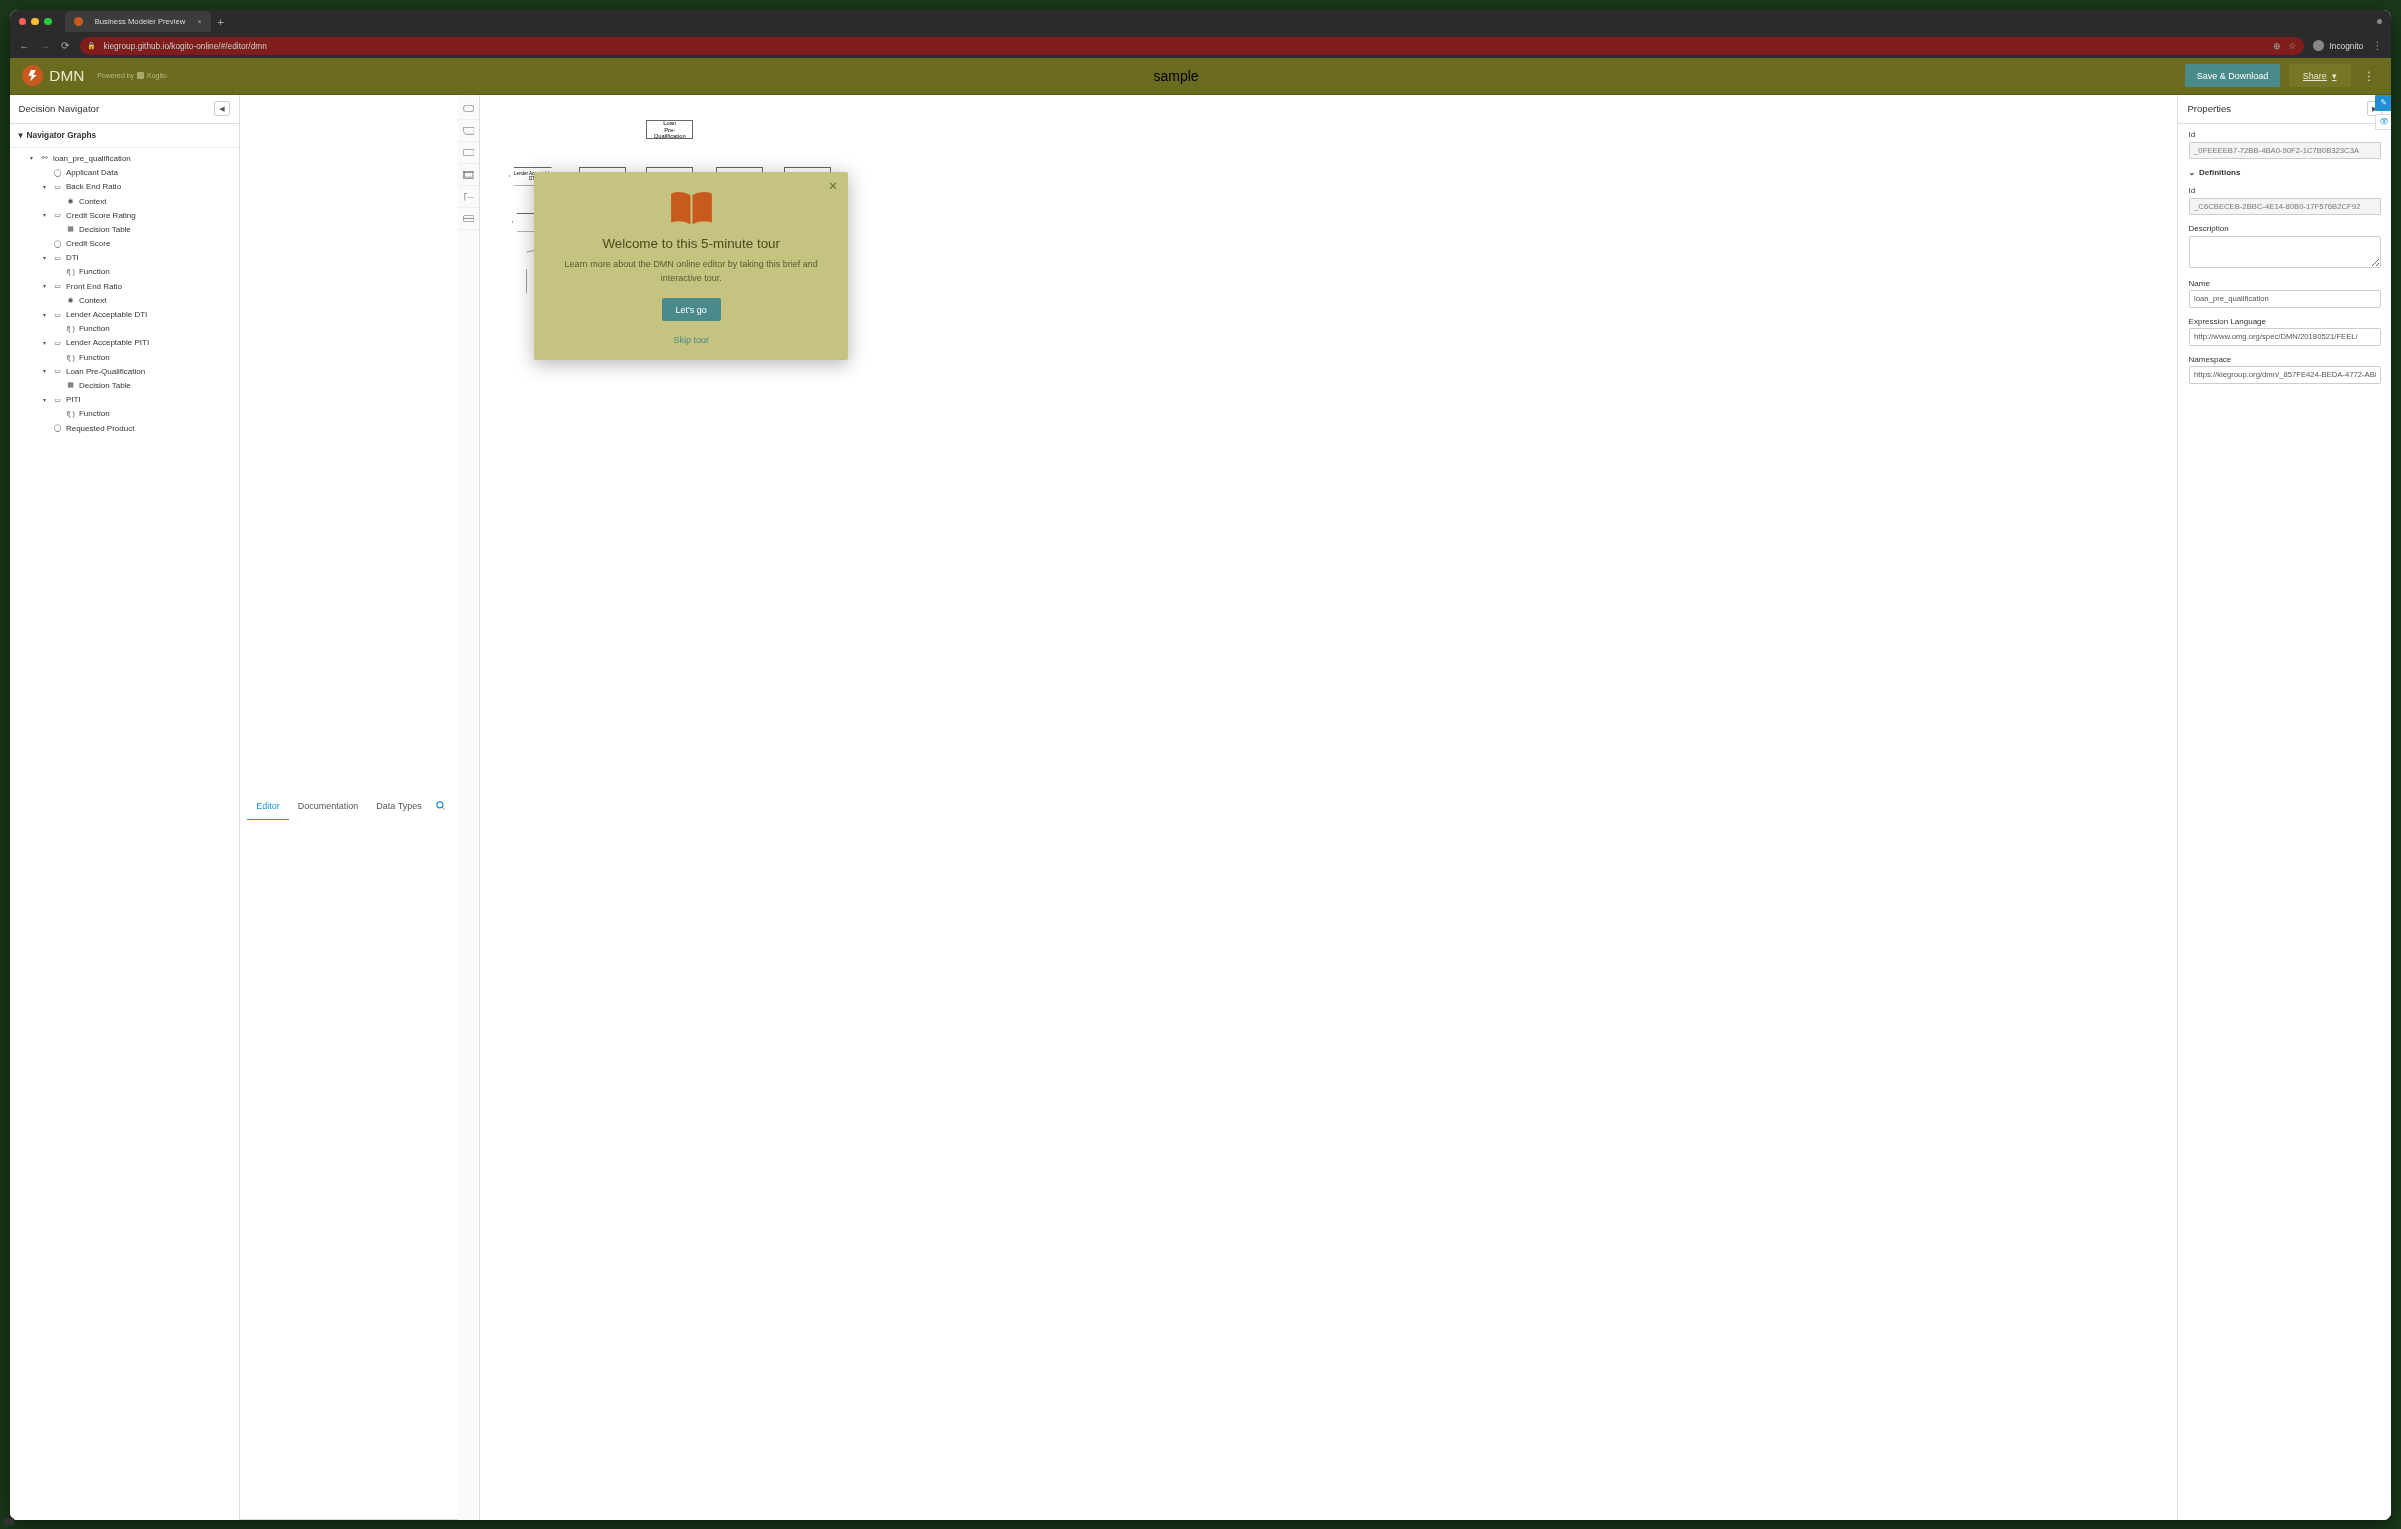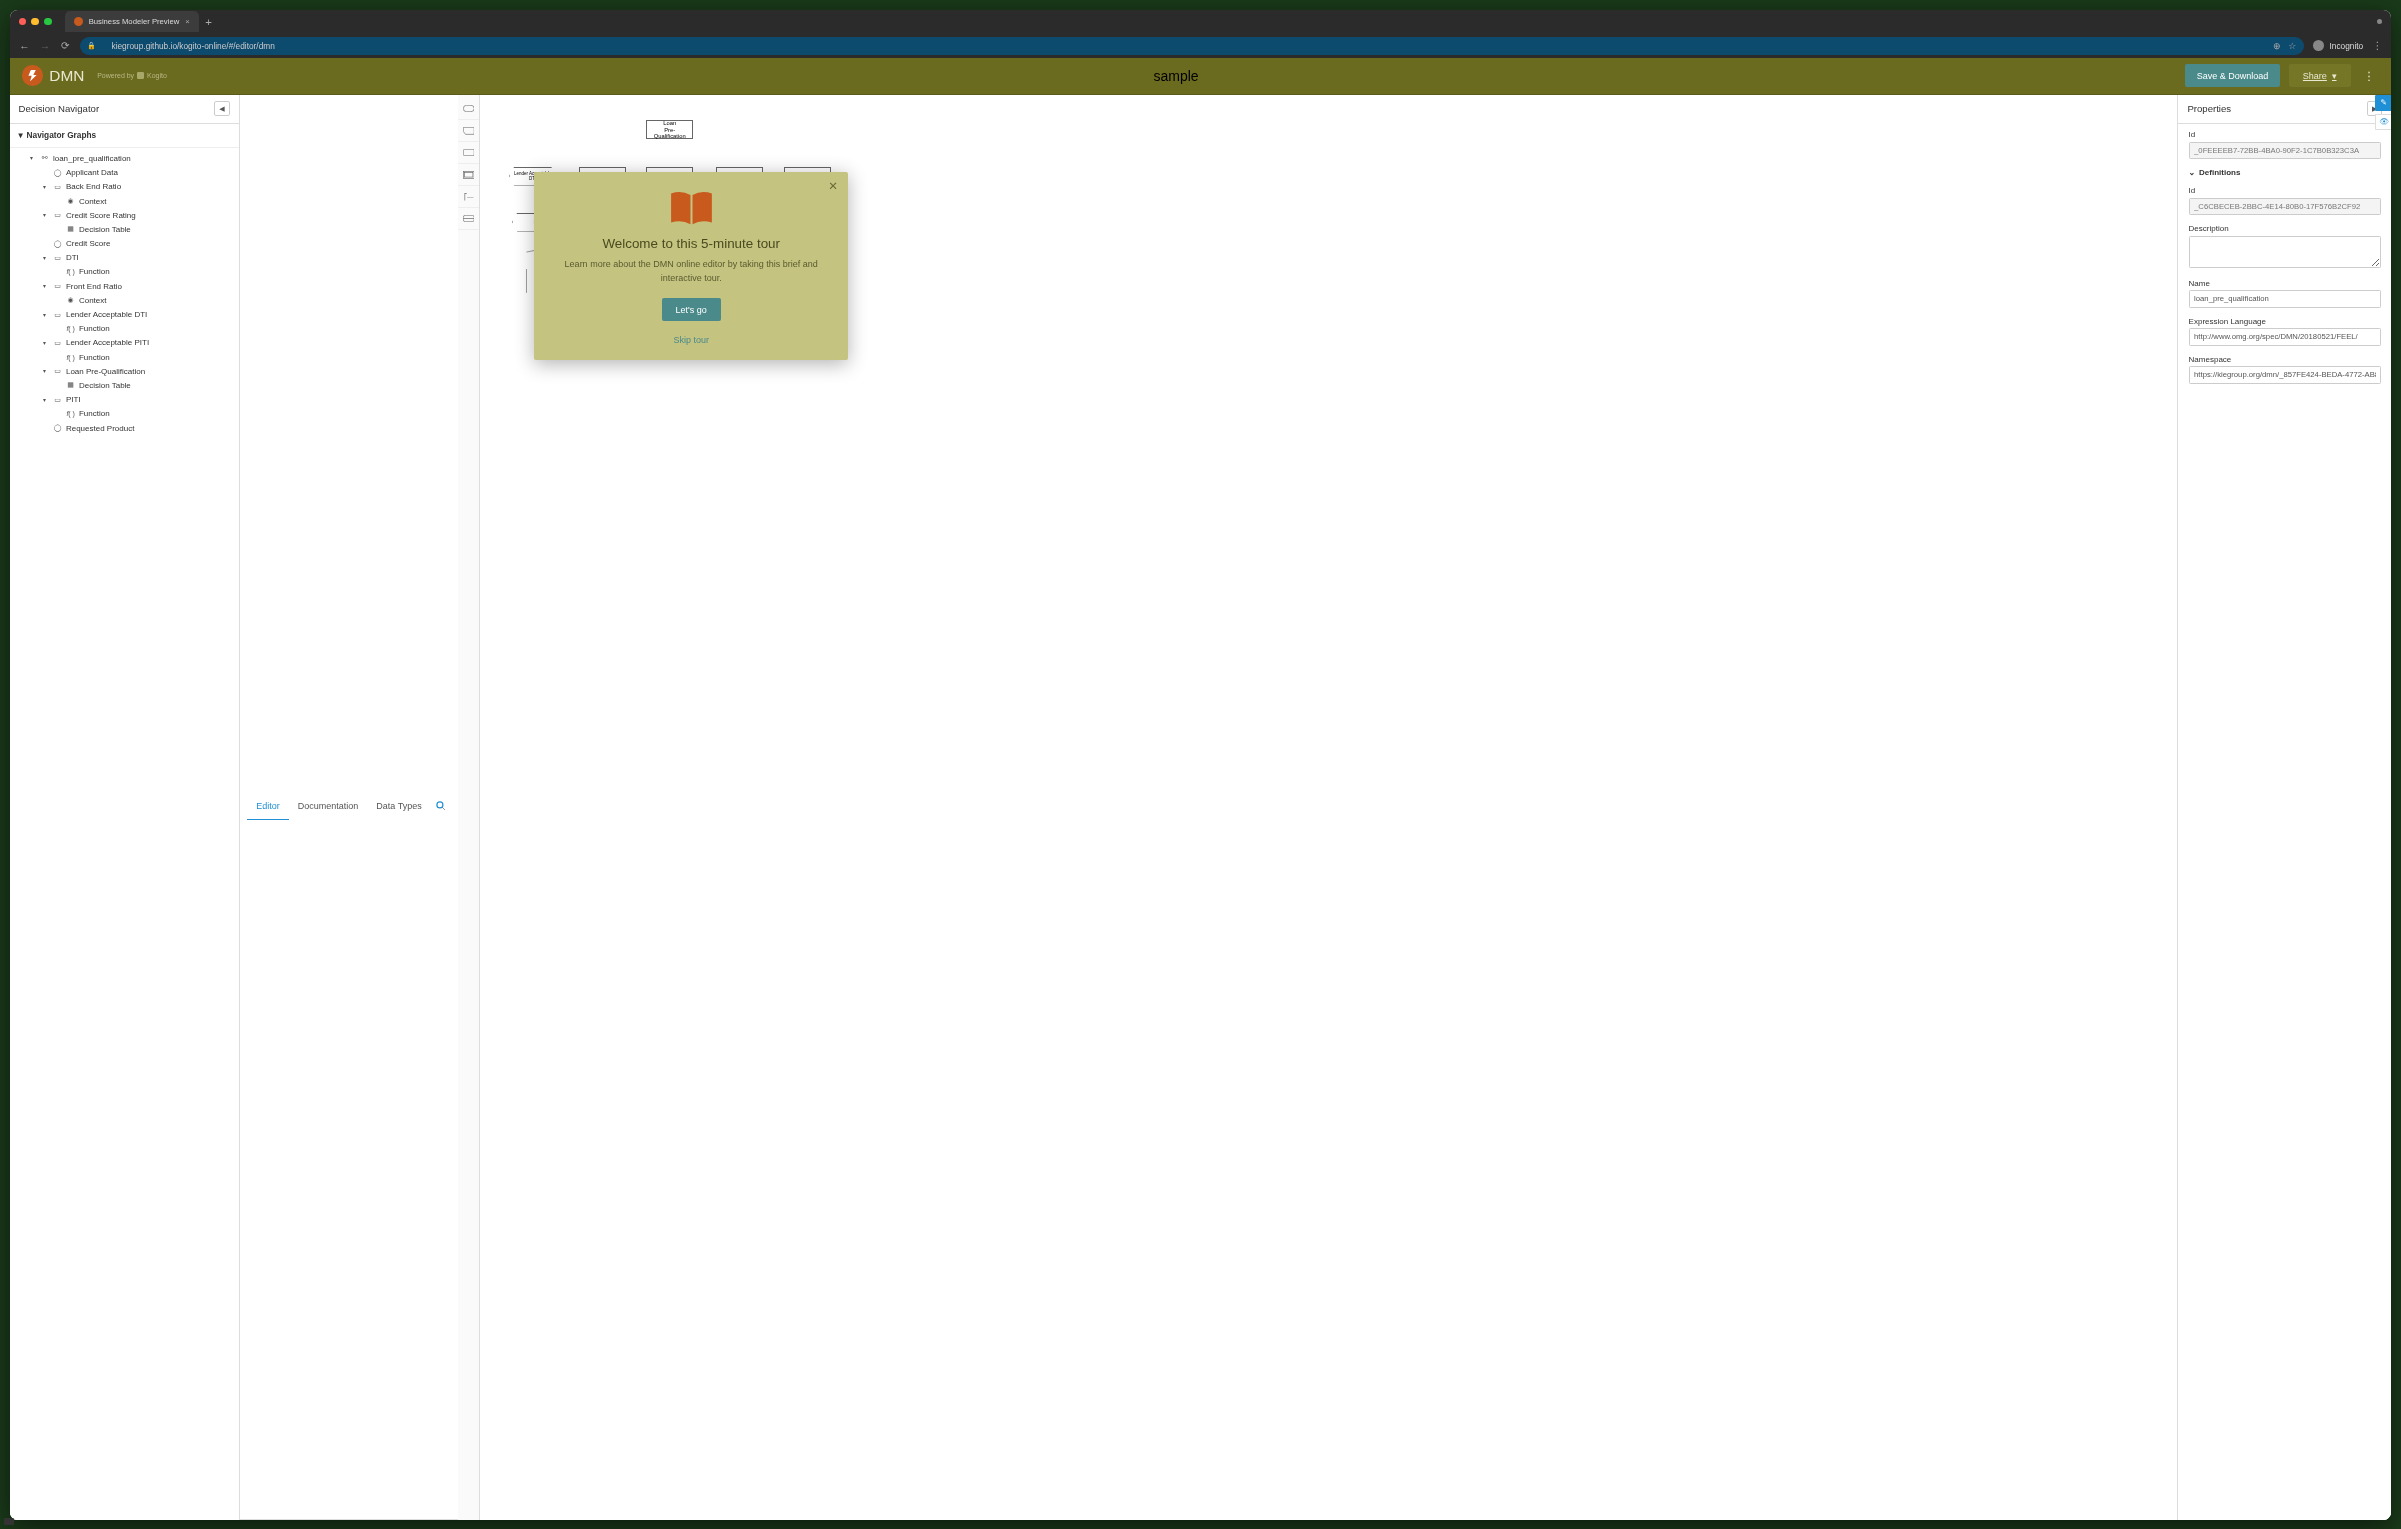--- a/index.html
+++ b/index.html
@@ -7,28 +7,28 @@
   
   
   .browser-window { background: #fff; border-radius: 7.7px; margin: 9.6px; height: calc(100vh - 19px); display: flex; flex-direction: column; overflow: hidden; box-shadow: 0 6.4px 25.6px rgba(0,0,0,0.5); }
   .titlebar { background: #2b2b2b; height: 24px; display: flex; align-items: center; padding: 0 9px; }
   .traffic-lights { display: flex; gap: 5.1px; }
   .tl { width: 7.7px; height: 7.7px; border-radius: 50%; }
   .tl.red { background: #ff5f57; }
   .tl.yellow { background: #febc2e; }
   .tl.green { background: #28c840; }
   .tabs-row { display: flex; align-items: center; margin-left: 12.8px; }
-  .browser-tab { background: #3c3c3c; color: #ddd; font-size: 7.7px; padding: 6px 9px; border-radius: 5.1px 5.1px 0 0; display: flex; align-items: center; gap: 6px; min-width: 115px; }
+  .browser-tab { background: #3c3c3c; color: #ddd; font-size: 7.7px; padding: 6px 9px; border-radius: 5.1px 5.1px 0 0; display: flex; align-items: center; gap: 12px; min-width: 115px; }
   .tab-favicon { width: 9px; height: 9px; background: #c85a1e; border-radius: 50%; display: inline-block; }
   .tab-close { margin-left: auto; color: #aaa; cursor: pointer; }
   .new-tab { color: #aaa; font-size: 11.5px; margin-left: 6.4px; cursor: pointer; }
   .toolbar-row { background: #2b2b2b; height: 24px; display: flex; align-items: center; padding: 0 9px; gap: 9px; color: #aaa; }
   .nav-btn { width: 11.5px; text-align: center; cursor: pointer; font-size: 10.2px; }
   .nav-btn.disabled { opacity: 0.4; }
-  .addr-bar { flex: 1; background: #0c4a6e; border-radius: 12.8px; height: 18px; display: flex; align-items: center; padding: 0 7.7px; font-size: 8.3px; color: #ccc; gap: 15px; }
+  .addr-bar { flex: 1; background: #7f1d1d; border-radius: 12.8px; height: 18px; display: flex; align-items: center; padding: 0 7.7px; font-size: 8.3px; color: #ccc; gap: 7px; }
   .lock-icon { font-size: 7px; }
   .addr-right { margin-left: auto; display: flex; gap: 7.7px; color: #aaa; font-size: 9px; }
   .incognito { display: flex; align-items: center; gap: 5.1px; color: #ddd; font-size: 8.3px; }
   .incognito-icon { width: 11.5px; height: 11.5px; background: #888; border-radius: 50%; }
   .kebab { color: #aaa; cursor: pointer; }
   .status-dot-right { margin-left: auto; width: 5.1px; height: 5.1px; background: #888; border-radius: 50%; }
   
   
   .app-header { background: #6b6b1f; height: 37px; display: flex; align-items: center; padding: 0 12.8px; color: #e8e8d0; border-bottom: 1.3px solid #5a5a18; }
   .app-logo { width: 20.5px; height: 20.5px; background: #c85a1e; border-radius: 50%; display: flex; align-items: center; justify-content: center; color: #fff; font-weight: bold; margin-right: 6.4px; }

